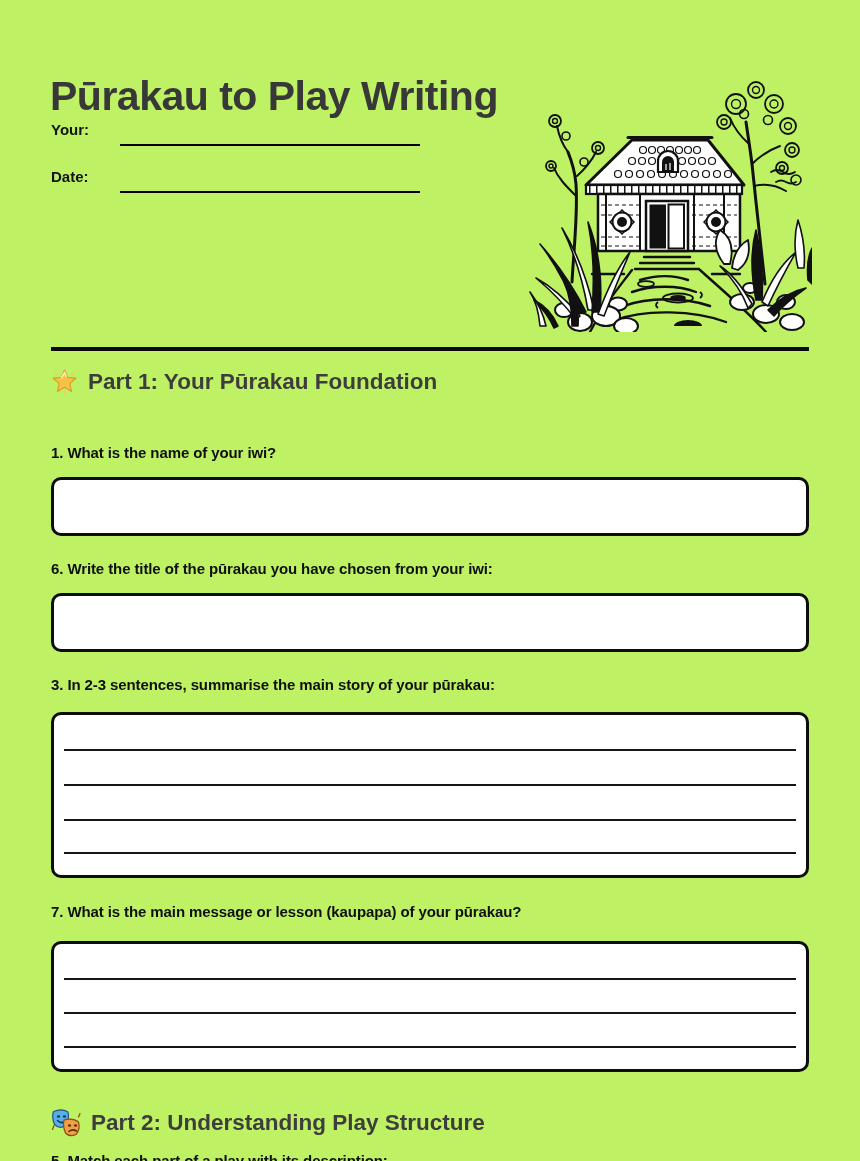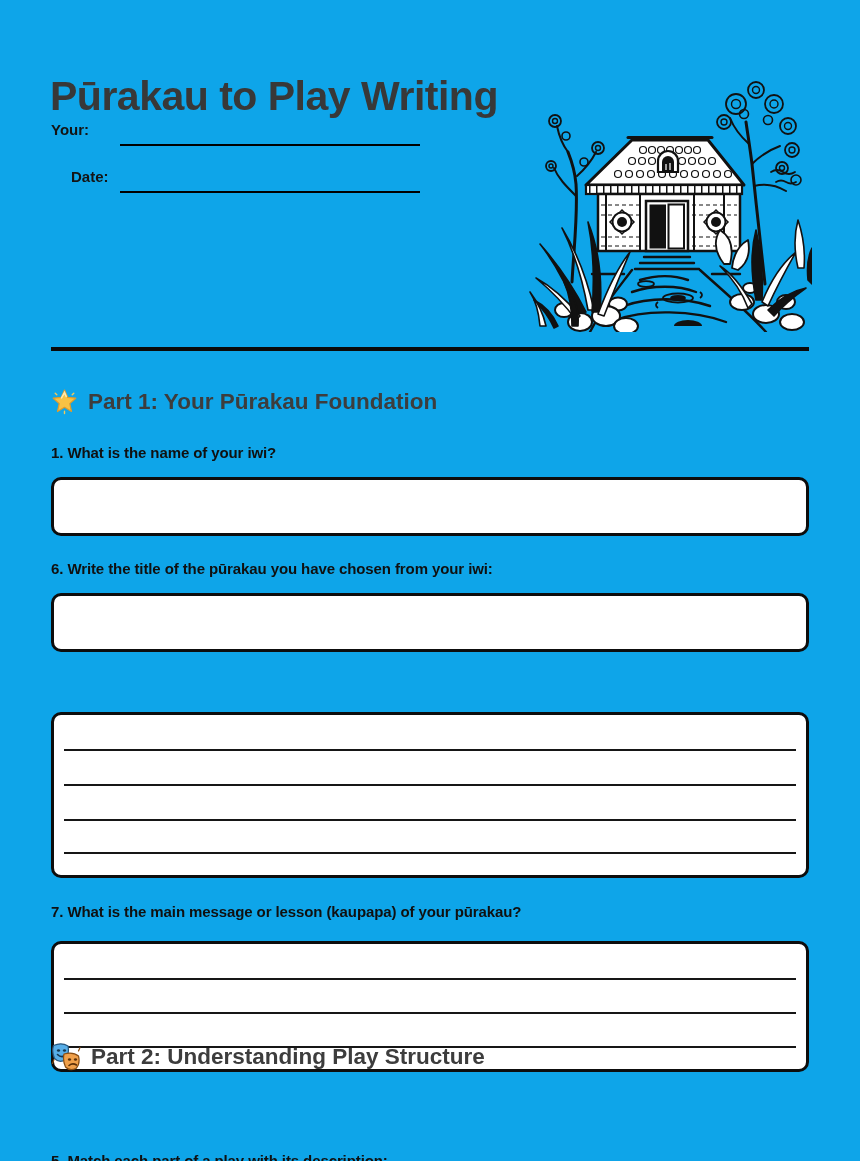--- a/index.html
+++ b/index.html
@@ -1,20 +1,20 @@
 <!DOCTYPE html>
 <html><head>
 <meta charset="utf-8">
 <style>
   html,body{margin:0;padding:0;background:#ffffff;}
   .page{
     position:relative;
     width:860px;
     height:1161px;
-    background:#0ea5e9;
+    background:#bef264;
     overflow:hidden;
     font-family:"Liberation Sans","DejaVu Sans",sans-serif;
   }
   .abs{position:absolute;}
   .title{
     left:50px;top:46px;
     font-size:41px;font-weight:800;color:#383838;
     letter-spacing:-0.5px;white-space:nowrap;
   }
   .field-label{
@@ -47,21 +47,21 @@
 </head>
 <body>
 
 <div class="page">
 
   <h1 class="abs title">Pūrakau to Play Writing</h1>
 
   <div class="abs field-label" style="left:51px;top:121px;">Your:</div>
   <div class="abs field-line" style="top:144px;"></div>
 
-  <div class="abs field-label" style="left:51px;top:168px;margin-left:20px;">Date:</div>
+  <div class="abs field-label" style="left:51px;top:168px;">Date:</div>
   <div class="abs field-line" style="top:191px;"></div>
 
   <svg class="abs illustration" viewBox="0 0 284 268" aria-hidden="true">
     <defs>
       <clipPath id="roofClip">
           <path d="M104,76 L180,76 L216,121 L58,121 Z"></path>
         </clipPath>
     </defs>
 
     <path d="M84,100 q5,-16 19,-13 q6,-10 15,-4" fill="none" stroke="#111" stroke-width="2"></path>
@@ -232,52 +232,53 @@
       <path d="M234,238 Q248,204 268,188 Q252,216 240,242 Z" fill="#fff"></path>
       <path d="M224,240 Q208,212 192,202 Q212,222 220,244 Z" fill="#fff"></path>
       <path d="M240,246 Q258,228 278,224 Q258,238 246,252 Z" fill="#111"></path>
       <path d="M270,204 Q264,178 270,156 Q278,180 276,204 Z" fill="#fff"></path>
       <path d="M280,216 Q278,196 284,184 L284,220 Z" fill="#111"></path>
     </g>
   </svg>
 
   <div class="abs divider"></div>
 
-  <div class="abs section-heading" style="top:388px;">
+  <div class="abs section-heading" style="top:368px;">
     <span class="icon">
       <svg width="27" height="27" viewBox="0 0 27 27" aria-hidden="true">
         <path d="M13.5,2 L16.8,9.4 L24.8,10.2 L18.8,15.6 L20.5,23.5 L13.5,19.3 L6.5,23.5 L8.2,15.6 L2.2,10.2 L10.2,9.4 Z" fill="#f7c244" stroke="#dd9c2e" stroke-width="1.2" stroke-linejoin="round"></path>
         <path d="M10.5,9.8 L13.5,4.6 L15.2,8.4" fill="none" stroke="#fdeab3" stroke-width="1.6" stroke-linecap="round"></path>
         <path d="M13.5,23.2 v2.4 M4.2,5.2 l1.6,1.6 M22.8,5.2 l-1.6,1.6" stroke="#f2c95c" stroke-width="1.4" stroke-linecap="round"></path>
       </svg>
     </span>
     <span>Part 1: Your Pūrakau Foundation</span>
   </div>
 
   <div class="abs q-label" style="top:444px;">1. What is the name of your iwi?</div>
   <div class="abs answer-box" style="top:477px;height:53px;"></div>
 
   <div class="abs q-label" style="top:560px;">6. Write the title of the pūrakau you have chosen from your iwi:</div>
   <div class="abs answer-box" style="top:593px;height:53px;"></div>
 
+  <div class="abs q-label" style="top:676px;">3. In 2-3 sentences, summarise the main story of your pūrakau:</div>
   <div class="abs answer-box" style="top:712px;height:160px;">
     <div class="wline" style="top:34px;"></div>
     <div class="wline" style="top:69px;"></div>
     <div class="wline" style="top:104px;"></div>
     <div class="wline" style="top:137px;"></div>
   </div>
 
   <div class="abs q-label" style="top:903px;">7. What is the main message or lesson (kaupapa) of your pūrakau?</div>
   <div class="abs answer-box" style="top:941px;height:125px;">
     <div class="wline" style="top:34px;"></div>
     <div class="wline" style="top:68px;"></div>
     <div class="wline" style="top:102px;"></div>
   </div>
 
-  <div class="abs section-heading" style="top:1042px;">
+  <div class="abs section-heading" style="top:1108px;">
     <span class="icon">
       <svg width="30" height="29" viewBox="0 0 30 29" aria-hidden="true">
         <path d="M2.5,3.5 q8,-3.5 14.5,0.5 q1.5,8 -2,13.5 q-6.5,4 -11.5,-1 q-3,-7 -1,-13 z" fill="#57aee8" stroke="#27577e" stroke-width="1.2" stroke-linejoin="round"></path>
         <ellipse cx="7.5" cy="8.5" rx="1.6" ry="1.2" fill="#15364e"></ellipse>
         <ellipse cx="13.5" cy="8.5" rx="1.6" ry="1.2" fill="#15364e"></ellipse>
         <path d="M6.5,12.5 q4,4 8.5,0.5" fill="none" stroke="#15364e" stroke-width="1.6" stroke-linecap="round"></path>
         <path d="M13,12 q9,-2.5 14.5,2 q2,8 -2.5,12.5 q-6.5,3 -10.5,-1.5 q-3,-6.5 -1.5,-13 z" fill="#f0a04a" stroke="#8a4d12" stroke-width="1.2" stroke-linejoin="round"></path>
         <ellipse cx="18.5" cy="17.5" rx="1.6" ry="1.2" fill="#5b2f08"></ellipse>
         <ellipse cx="24.5" cy="17.5" rx="1.6" ry="1.2" fill="#5b2f08"></ellipse>
         <path d="M18,23.5 q3.5,-3 7.5,-0.5" fill="none" stroke="#5b2f08" stroke-width="1.6" stroke-linecap="round"></path>

